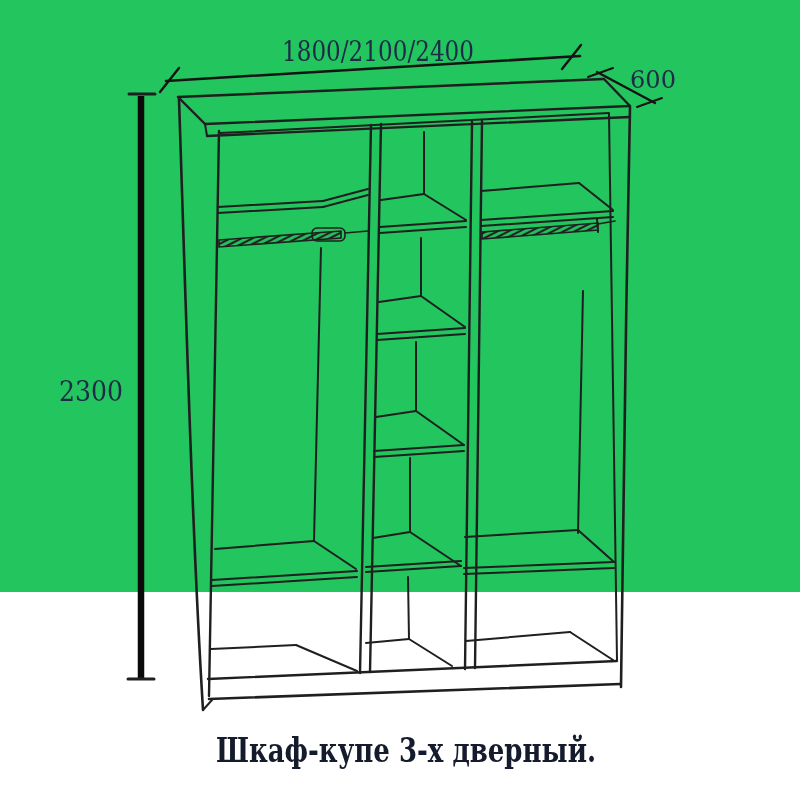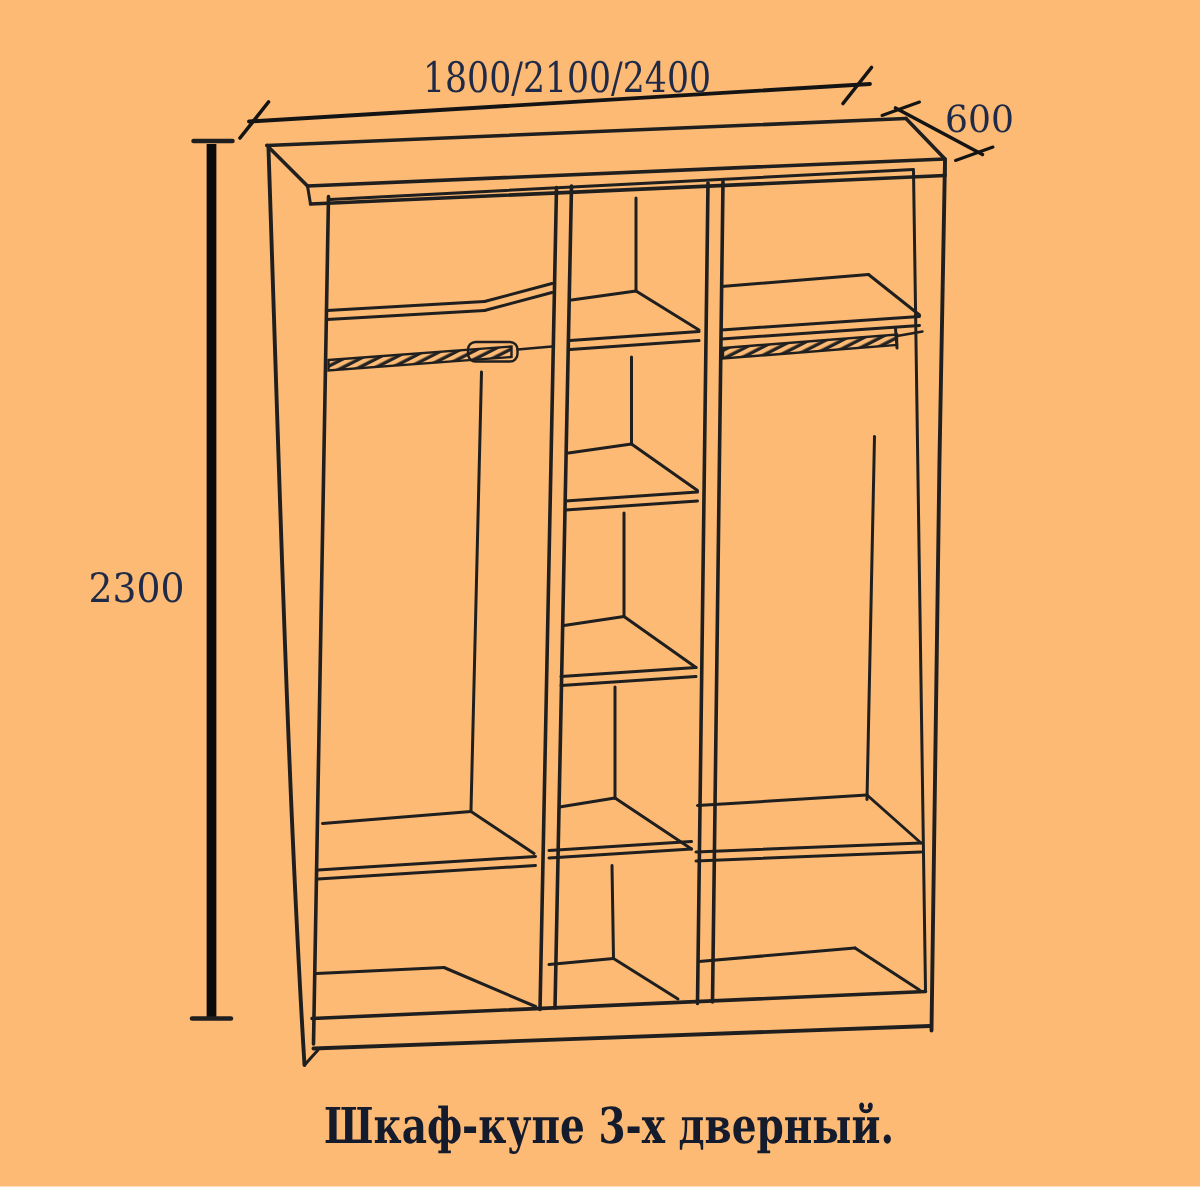--- a/index.html
+++ b/index.html
@@ -7,22 +7,22 @@
     padding: 0;
     background: #ffffff;
     width: 800px;
     height: 800px;
     overflow: hidden;
     font-family: "DejaVu Serif", serif;
   }
   .stage {
     position: relative;
     width: 800px;
-    height: 791px;
-    background: #fdba74;
+    height: 592px;
+    background: #22c55e;
   }
   svg { display: block; }
   svg text {
     font-family: "DejaVu Serif", "Liberation Serif", serif;
   }
   .dim-text { fill: #1e2a47; }
   .caption-text { fill: #141b2d; font-weight: bold; }
   .ln  { stroke: #1f1f1f; fill: none; stroke-linecap: round; stroke-linejoin: round; }
   .w30 { stroke-width: 3; }
   .w26 { stroke-width: 2.6; }

